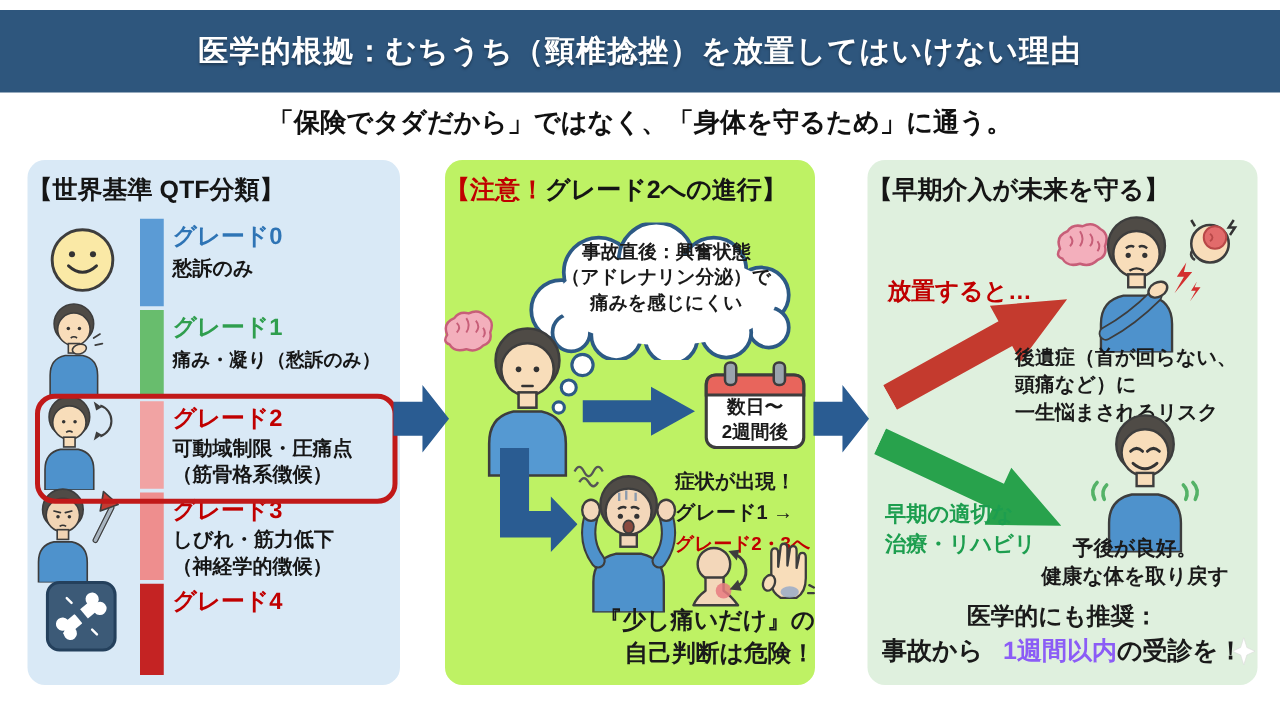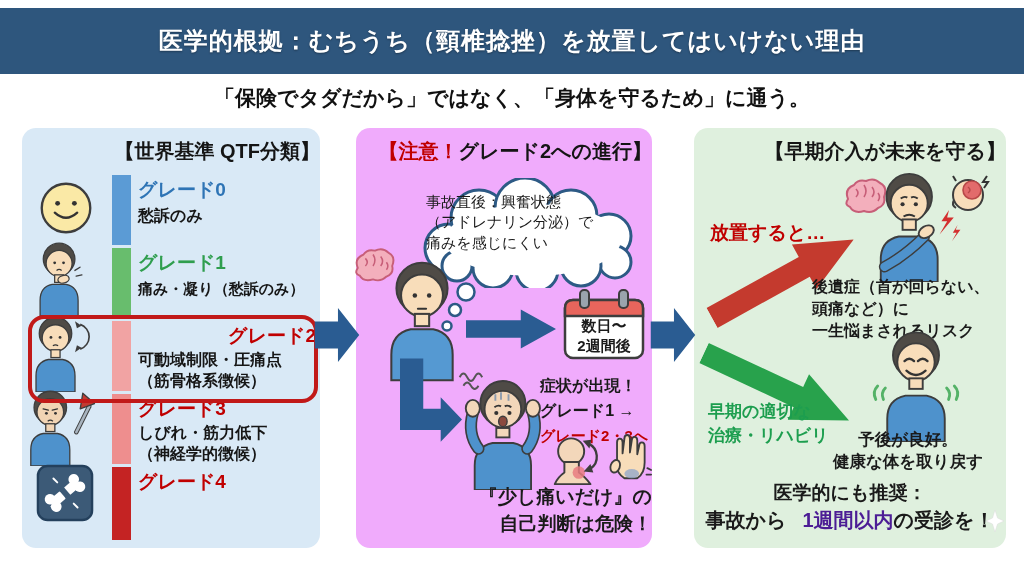--- a/index.html
+++ b/index.html
@@ -4,52 +4,52 @@
 <style>
   html,body{margin:0;padding:0;background:#fff;}
   .page{position:relative;width:1024px;height:576px;background:#fff;overflow:hidden;
         font-family:"Liberation Sans","DejaVu Sans",sans-serif;color:#1a1a1a;}
   .abs{position:absolute;}
   .banner{left:0;top:8px;width:1024px;height:66px;background:#2e567d;display:flex;align-items:center;justify-content:center;}
   .banner span{color:#fff;font-size:24px;font-weight:800;letter-spacing:1px;text-shadow:0 1px 2px rgba(0,0,0,.35);}
   .subtitle{left:0;top:84px;width:1024px;text-align:center;font-size:21px;font-weight:800;color:#111;}
   .panel{top:128px;height:420px;border-radius:14px;}
   .panel-qtf{left:22px;width:298px;background:#d9e9f6;}
-  .panel-mid{left:356px;width:296px;background:#f0abfc;}
+  .panel-mid{left:356px;width:296px;background:#bef264;}
   .panel-right{left:694px;width:312px;background:#dff0de;}
-  .ptitle{top:10px;left:0;width:100%;text-align:right;font-size:20px;font-weight:800;color:#151515;}
+  .ptitle{top:10px;left:0;width:100%;text-align:left;font-size:20px;font-weight:800;color:#151515;}
   .pl{white-space:pre-line;}
   
   .barseg{left:90px;width:19px;}
   .b0{top:47px;height:70px;background:#5b9bd5;}
   .b1{top:120px;height:70px;background:#68bd6d;}
   .b2{top:193px;height:70px;background:#f1a3a3;}
   .b3{top:266px;height:70px;background:#ee8e8e;}
   .b4{top:339px;height:73px;background:#c42323;}
   .glabel{font-size:19px;font-weight:800;line-height:1;}
   .gdesc{font-size:15.5px;font-weight:700;line-height:1.3;color:#161616;}
   .lab-blue{color:#2e74b5;} .lab-green{color:#2f9e4e;} .lab-red{color:#c00000;}
   .gx{left:116px;width:178px;}
   .redbox{left:6px;top:187px;width:282px;height:80px;border:4px solid #c11919;border-radius:16px;}
   
-  .cloudtxt{left:70px;top:64px;width:214px;font-size:15px;font-weight:400;line-height:1.36;}
+  .cloudtxt{left:70px;top:64px;width:214px;text-align:center;font-size:15px;font-weight:700;line-height:1.36;}
   .caltxt{left:204px;top:188px;width:88px;text-align:center;font-size:15px;font-weight:800;line-height:1.3;}
   .symptom{left:184px;top:246px;width:116px;font-size:16px;font-weight:800;line-height:1.55;}
   .symptom .red{color:#c00000;font-size:15px;}
   .warncenter{left:0;top:356px;width:100%;text-align:right;font-size:19px;font-weight:700;line-height:1.42;}
   
   .neglect{left:16px;top:92px;font-size:19px;font-weight:800;color:#c00000;}
   .arrow-red{left:18px;top:162px;width:162px;height:56px;transform:rotate(-29deg);transform-origin:0 50%;}
   .arrow-green{left:10px;top:197px;width:160px;height:56px;transform:rotate(25deg);transform-origin:0 50%;}
   .outc1{left:118px;top:148px;width:192px;text-align:left;font-size:16px;font-weight:800;line-height:1.38;}
   .treat{left:14px;top:272px;font-size:17px;font-weight:800;color:#1d9e4f;line-height:1.4;}
   .outc2{left:116px;top:300px;width:196px;text-align:center;font-size:16.5px;font-weight:800;line-height:1.35;}
   .rec1{left:0;top:352px;width:100%;text-align:center;font-size:19px;font-weight:800;}
   .rec2{left:0;top:379px;width:100%;text-align:center;font-size:20px;font-weight:800;}
-  .rec2 .red{color:#4c1d95;margin-left:16px;}
+  .rec2 .red{color:#8b5cf6;margin-left:16px;}
   svg{display:block;}
 </style>
 </head>
 <body>
 
 <div class="page">
 
   <div class="abs banner">
     <span>医学的根拠：むちうち（頸椎捻挫）を放置してはいけない理由</span>
   </div>
@@ -98,21 +98,21 @@
         <rect x="33" y="55" width="14" height="12" fill="#f8ddba" stroke="#3d3d3d" stroke-width="2"></rect>
         <path d="M10,120 L10,95 Q10,74 29,70 L51,70 Q70,74 70,95 L70,120 Z" fill="#4e92cc" stroke="#3d3d3d" stroke-width="2"></path>
         <circle cx="33" cy="36" r="2.2" fill="#333"></circle>
           <circle cx="47" cy="36" r="2.2" fill="#333"></circle>
         <path d="M36,49 Q40,46 44,49" stroke="#333" stroke-width="2" fill="none"></path>
         <path d="M78,16 A20,20 0 0 1 78,54" stroke="#3d3d3d" stroke-width="2.6" fill="none"></path>
         <polygon points="80,18 70,11 73,22" fill="#3d3d3d"></polygon>
         <polygon points="80,52 70,59 73,48" fill="#3d3d3d"></polygon>
       </svg>
       </span>
-    <div class="abs gx glabel lab-red" style="top:198px;text-align:right;">グレード2</div>
+    <div class="abs gx glabel lab-red" style="top:198px;">グレード2</div>
     <div class="abs gx gdesc pl" style="top:222px;font-size:16px;">可動域制限・圧痛点
 （筋骨格系徴候）</div>
 
     <span class="abs" style="left:2px;top:260px;">
       <svg width="76" height="78" viewBox="0 0 112 120">
         <circle cx="38" cy="30" r="25" fill="#4f4b46" stroke="#3d3d3d" stroke-width="2"></circle>
         <circle cx="38" cy="37" r="20.5" fill="#f1d4b4" stroke="#3d3d3d" stroke-width="2"></circle>
         <rect x="31" y="55" width="14" height="12" fill="#f1d4b4" stroke="#3d3d3d" stroke-width="2"></rect>
         <path d="M8,120 L8,95 Q8,74 27,70 L49,70 Q68,74 68,95 L68,120 Z" fill="#4e92cc" stroke="#3d3d3d" stroke-width="2"></path>
         <path d="M27,32 l8,2 M41,34 l8,-2" stroke="#333" stroke-width="2" fill="none" stroke-linecap="round"></path>

